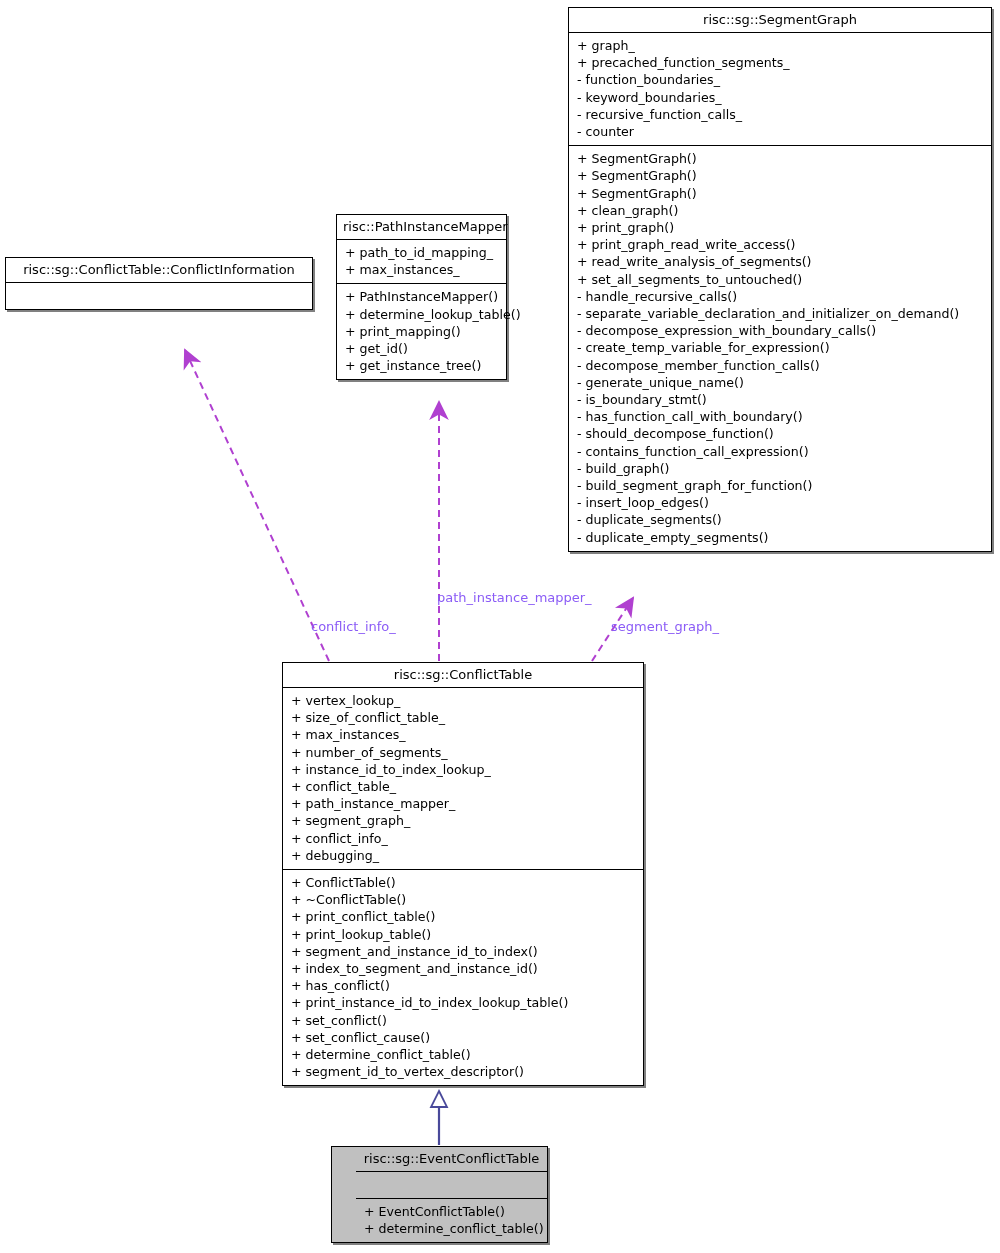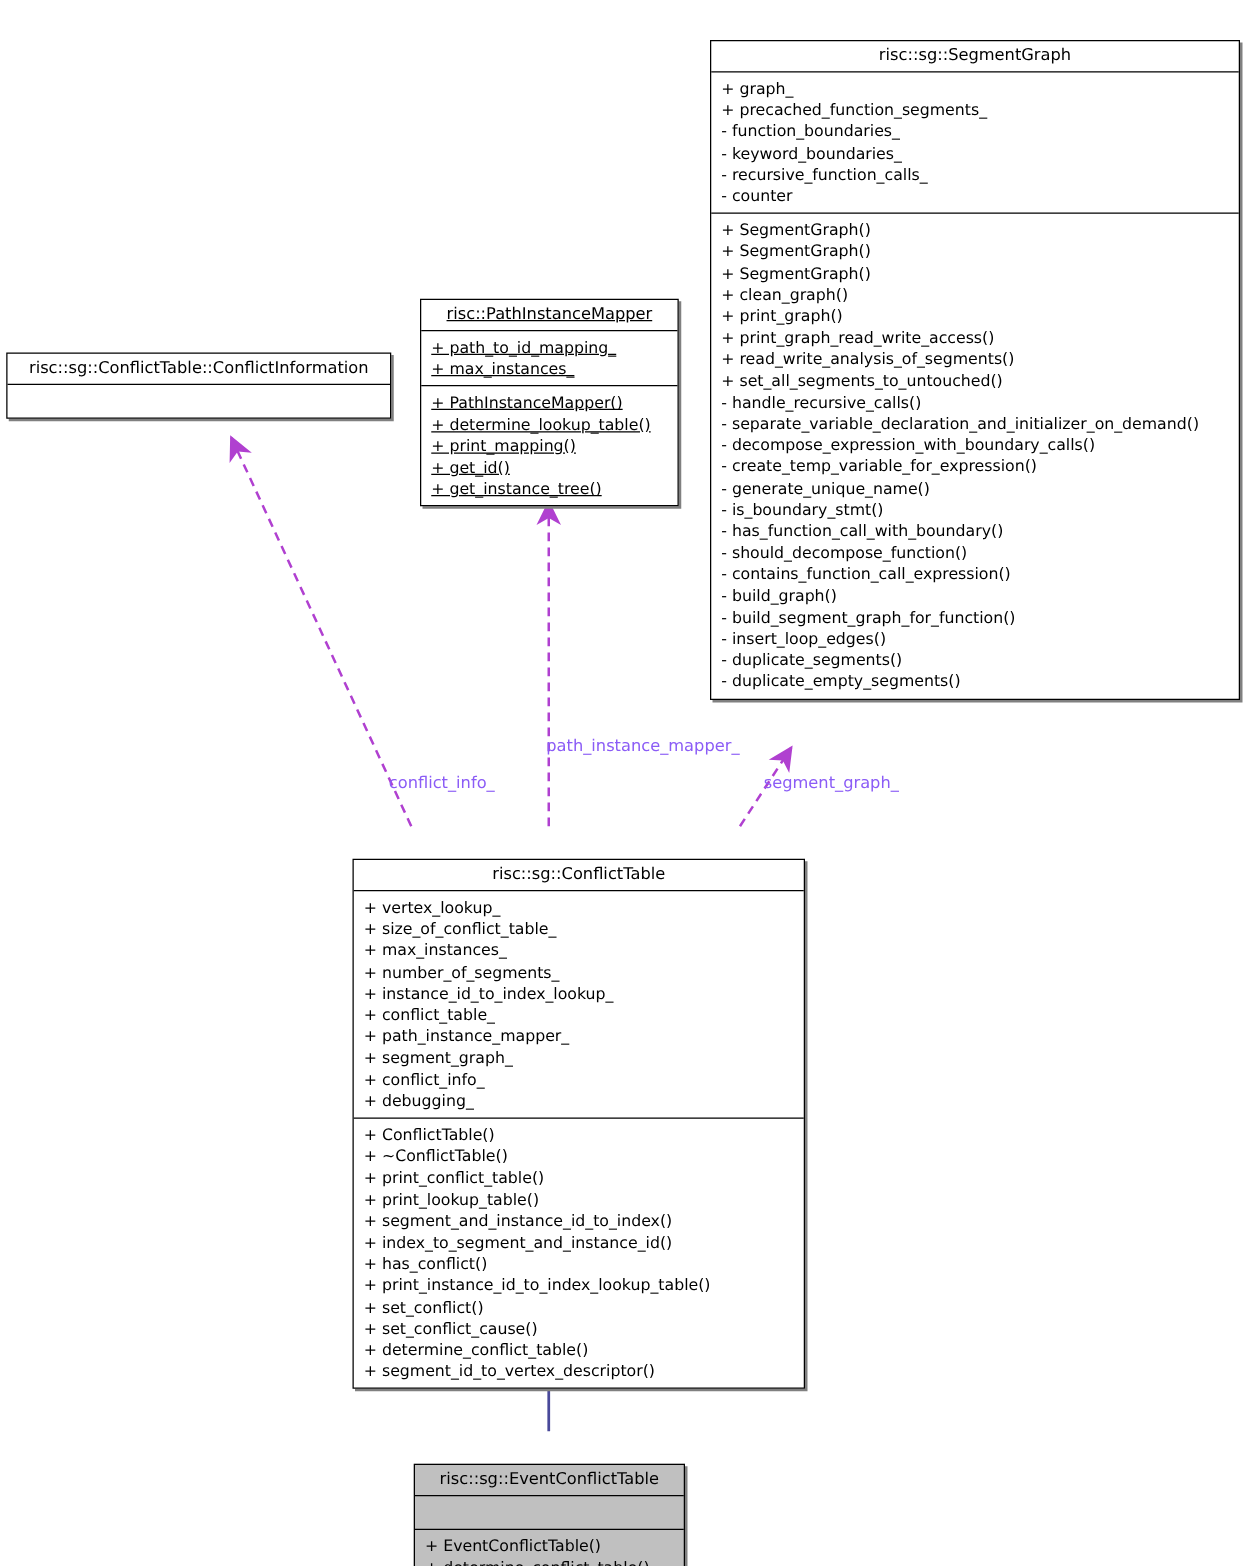--- a/index.html
+++ b/index.html
@@ -31,24 +31,24 @@
     height: 1253px;
     pointer-events: none;
   }
 
   .uml-box {
     position: absolute;
     box-sizing: border-box;
     border: 1px solid #000000;
     background: #ffffff;
     box-shadow: 2px 2px 0 0 #808080;
-    margin-top: 25px;
   }
   .uml-box.filled {
     background: #c0c0c0;
+    padding-left: 24px;
   }
 
   .box-title {
     text-align: center;
     font-size: 13px;
     color: #000000;
     padding: 4px 6px 5px 6px;
     line-height: 15px;
     border-bottom: 1px solid #000000;
     white-space: nowrap;
@@ -128,34 +128,35 @@
       <div class="member">+ SegmentGraph()</div>
       <div class="member">+ clean_graph()</div>
       <div class="member">+ print_graph()</div>
       <div class="member">+ print_graph_read_write_access()</div>
       <div class="member">+ read_write_analysis_of_segments()</div>
       <div class="member">+ set_all_segments_to_untouched()</div>
       <div class="member">- handle_recursive_calls()</div>
       <div class="member">- separate_variable_declaration_and_initializer_on_demand()</div>
       <div class="member">- decompose_expression_with_boundary_calls()</div>
       <div class="member">- create_temp_variable_for_expression()</div>
+      <div class="member">- decompose_member_function_calls()</div>
       <div class="member">- generate_unique_name()</div>
       <div class="member">- is_boundary_stmt()</div>
       <div class="member">- has_function_call_with_boundary()</div>
       <div class="member">- should_decompose_function()</div>
       <div class="member">- contains_function_call_expression()</div>
       <div class="member">- build_graph()</div>
       <div class="member">- build_segment_graph_for_function()</div>
       <div class="member">- insert_loop_edges()</div>
       <div class="member">- duplicate_segments()</div>
       <div class="member">- duplicate_empty_segments()</div>
     </div>
   </div>
 
-  <div class="uml-box" style="left:336px; top:214px; width:207px;text-decoration:underline;">
+  <div class="uml-box" style="left:336px; top:214px; width:171px;">
     <div class="box-title">risc::PathInstanceMapper</div>
     <div class="box-section">
       <div class="member">+ path_to_id_mapping_</div>
       <div class="member">+ max_instances_</div>
     </div>
     <div class="box-section last">
       <div class="member">+ PathInstanceMapper()</div>
       <div class="member">+ determine_lookup_table()</div>
       <div class="member">+ print_mapping()</div>
       <div class="member">+ get_id()</div>

